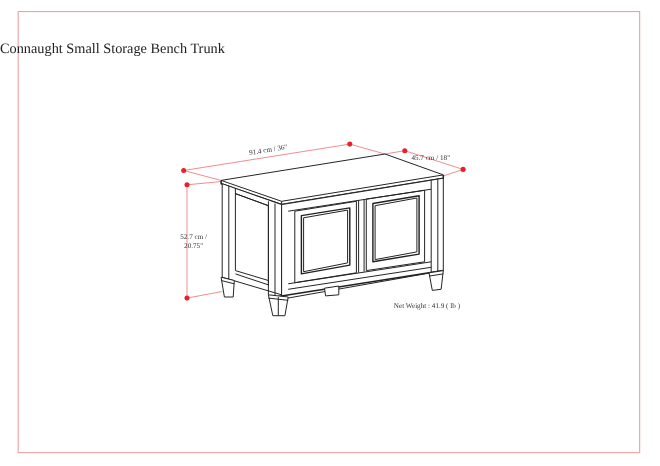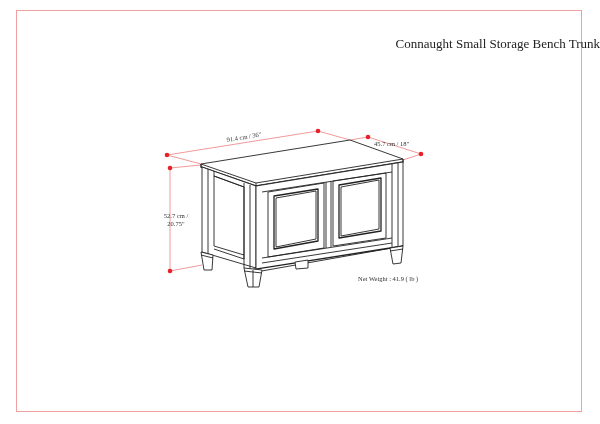--- a/index.html
+++ b/index.html
@@ -1,18 +1,18 @@
 <!DOCTYPE html>
 <html><head>
 <meta charset="utf-8">
 <style>
   html, body { margin: 0; padding: 0; background: #ffffff; }
   body { width: 600px; height: 424px; position: relative; overflow: hidden; font-family: "Liberation Serif", serif; }
   .frame { position: absolute; left: 16px; top: 10px; width: 566px; height: 402px; border: 1px solid #f0a0a0; box-sizing: border-box; }
-  .title { position: absolute; left: 0; width: 600px; top: 36px; text-align: right; font-size: 13px; color: #222; font-family: "Liberation Serif", serif; }
+  .title { position: absolute; left: 0; width: 600px; top: 36px; text-align: left; font-size: 13px; color: #222; font-family: "Liberation Serif", serif; }
   svg { position: absolute; left: 0; top: 0; }
   .dimlabel { position: absolute; font-size: 6.5px; color: #333; font-family: "Liberation Serif", serif; white-space: nowrap; }
   .weight { position: absolute; left: 358px; top: 275px; font-size: 6.5px; color: #333; font-family: "Liberation Serif", serif; white-space: nowrap; }
 </style>
 </head>
 <body>
 
 <div class="frame"></div>
 
 <div class="title">Connaught Small Storage Bench Trunk</div>

